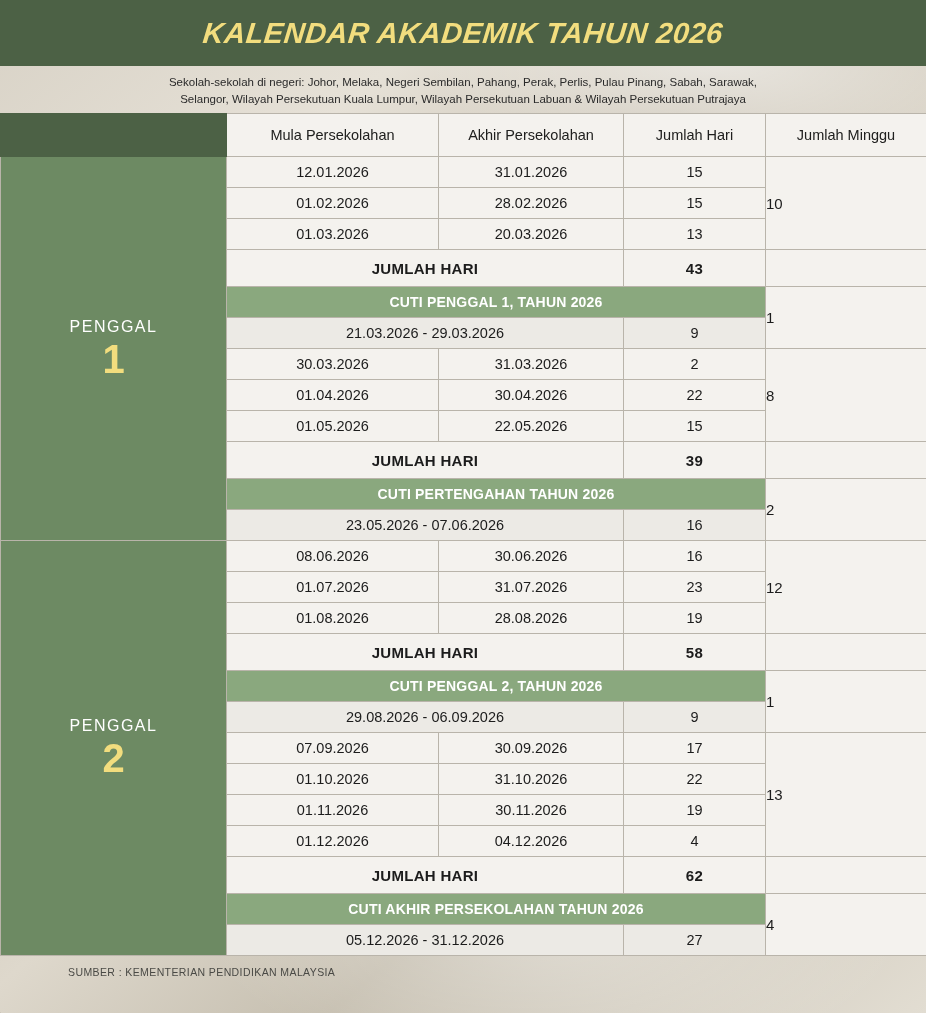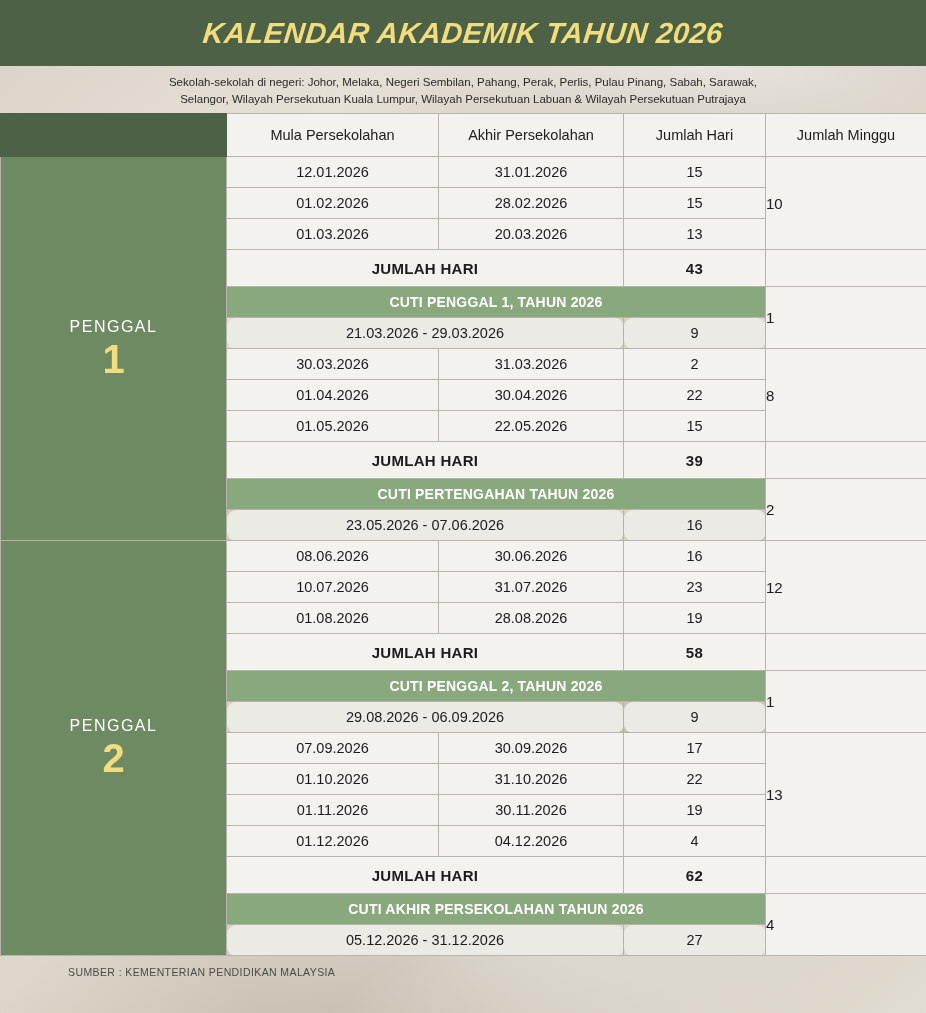--- a/index.html
+++ b/index.html
@@ -124,21 +124,20 @@
     font-weight:bold;
     color:#ffffff;
     letter-spacing:.2px;
   }
   .cuti-range{
     background:#eceae5;
     height:30px;
     text-align:center;
     font-size:14.5px;
     color:#1c1c1c;
-    border-radius:9px;
   }
   .minggu{
     background:#f4f2ee;
     font-size:15px;
     color:#1c1c1c;
   }
   .source{
     font-size:10.5px;
     color:#4a4a46;
     letter-spacing:.4px;
@@ -250,21 +249,21 @@
         <td class="penggal-cell" rowspan="13">
           <div class="lbl">PENGGAL</div>
           <div class="num">2</div>
         </td>
         <td class="row-cell nb-bot">08.06.2026</td>
         <td class="row-cell nb-bot">30.06.2026</td>
         <td class="row-cell nb-bot">16</td>
         <td class="minggu" rowspan="3">12</td>
       </tr>
       <tr>
-        <td class="row-cell nb-top nb-bot">10.07.2026</td>
+        <td class="row-cell nb-top nb-bot">01.07.2026</td>
         <td class="row-cell nb-top nb-bot">31.07.2026</td>
         <td class="row-cell nb-top nb-bot">23</td>
       </tr>
       <tr>
         <td class="row-cell nb-top">01.08.2026</td>
         <td class="row-cell nb-top">28.08.2026</td>
         <td class="row-cell nb-top">19</td>
       </tr>
       <tr>
         <td class="jumlah-hari" colspan="2">JUMLAH HARI</td>

